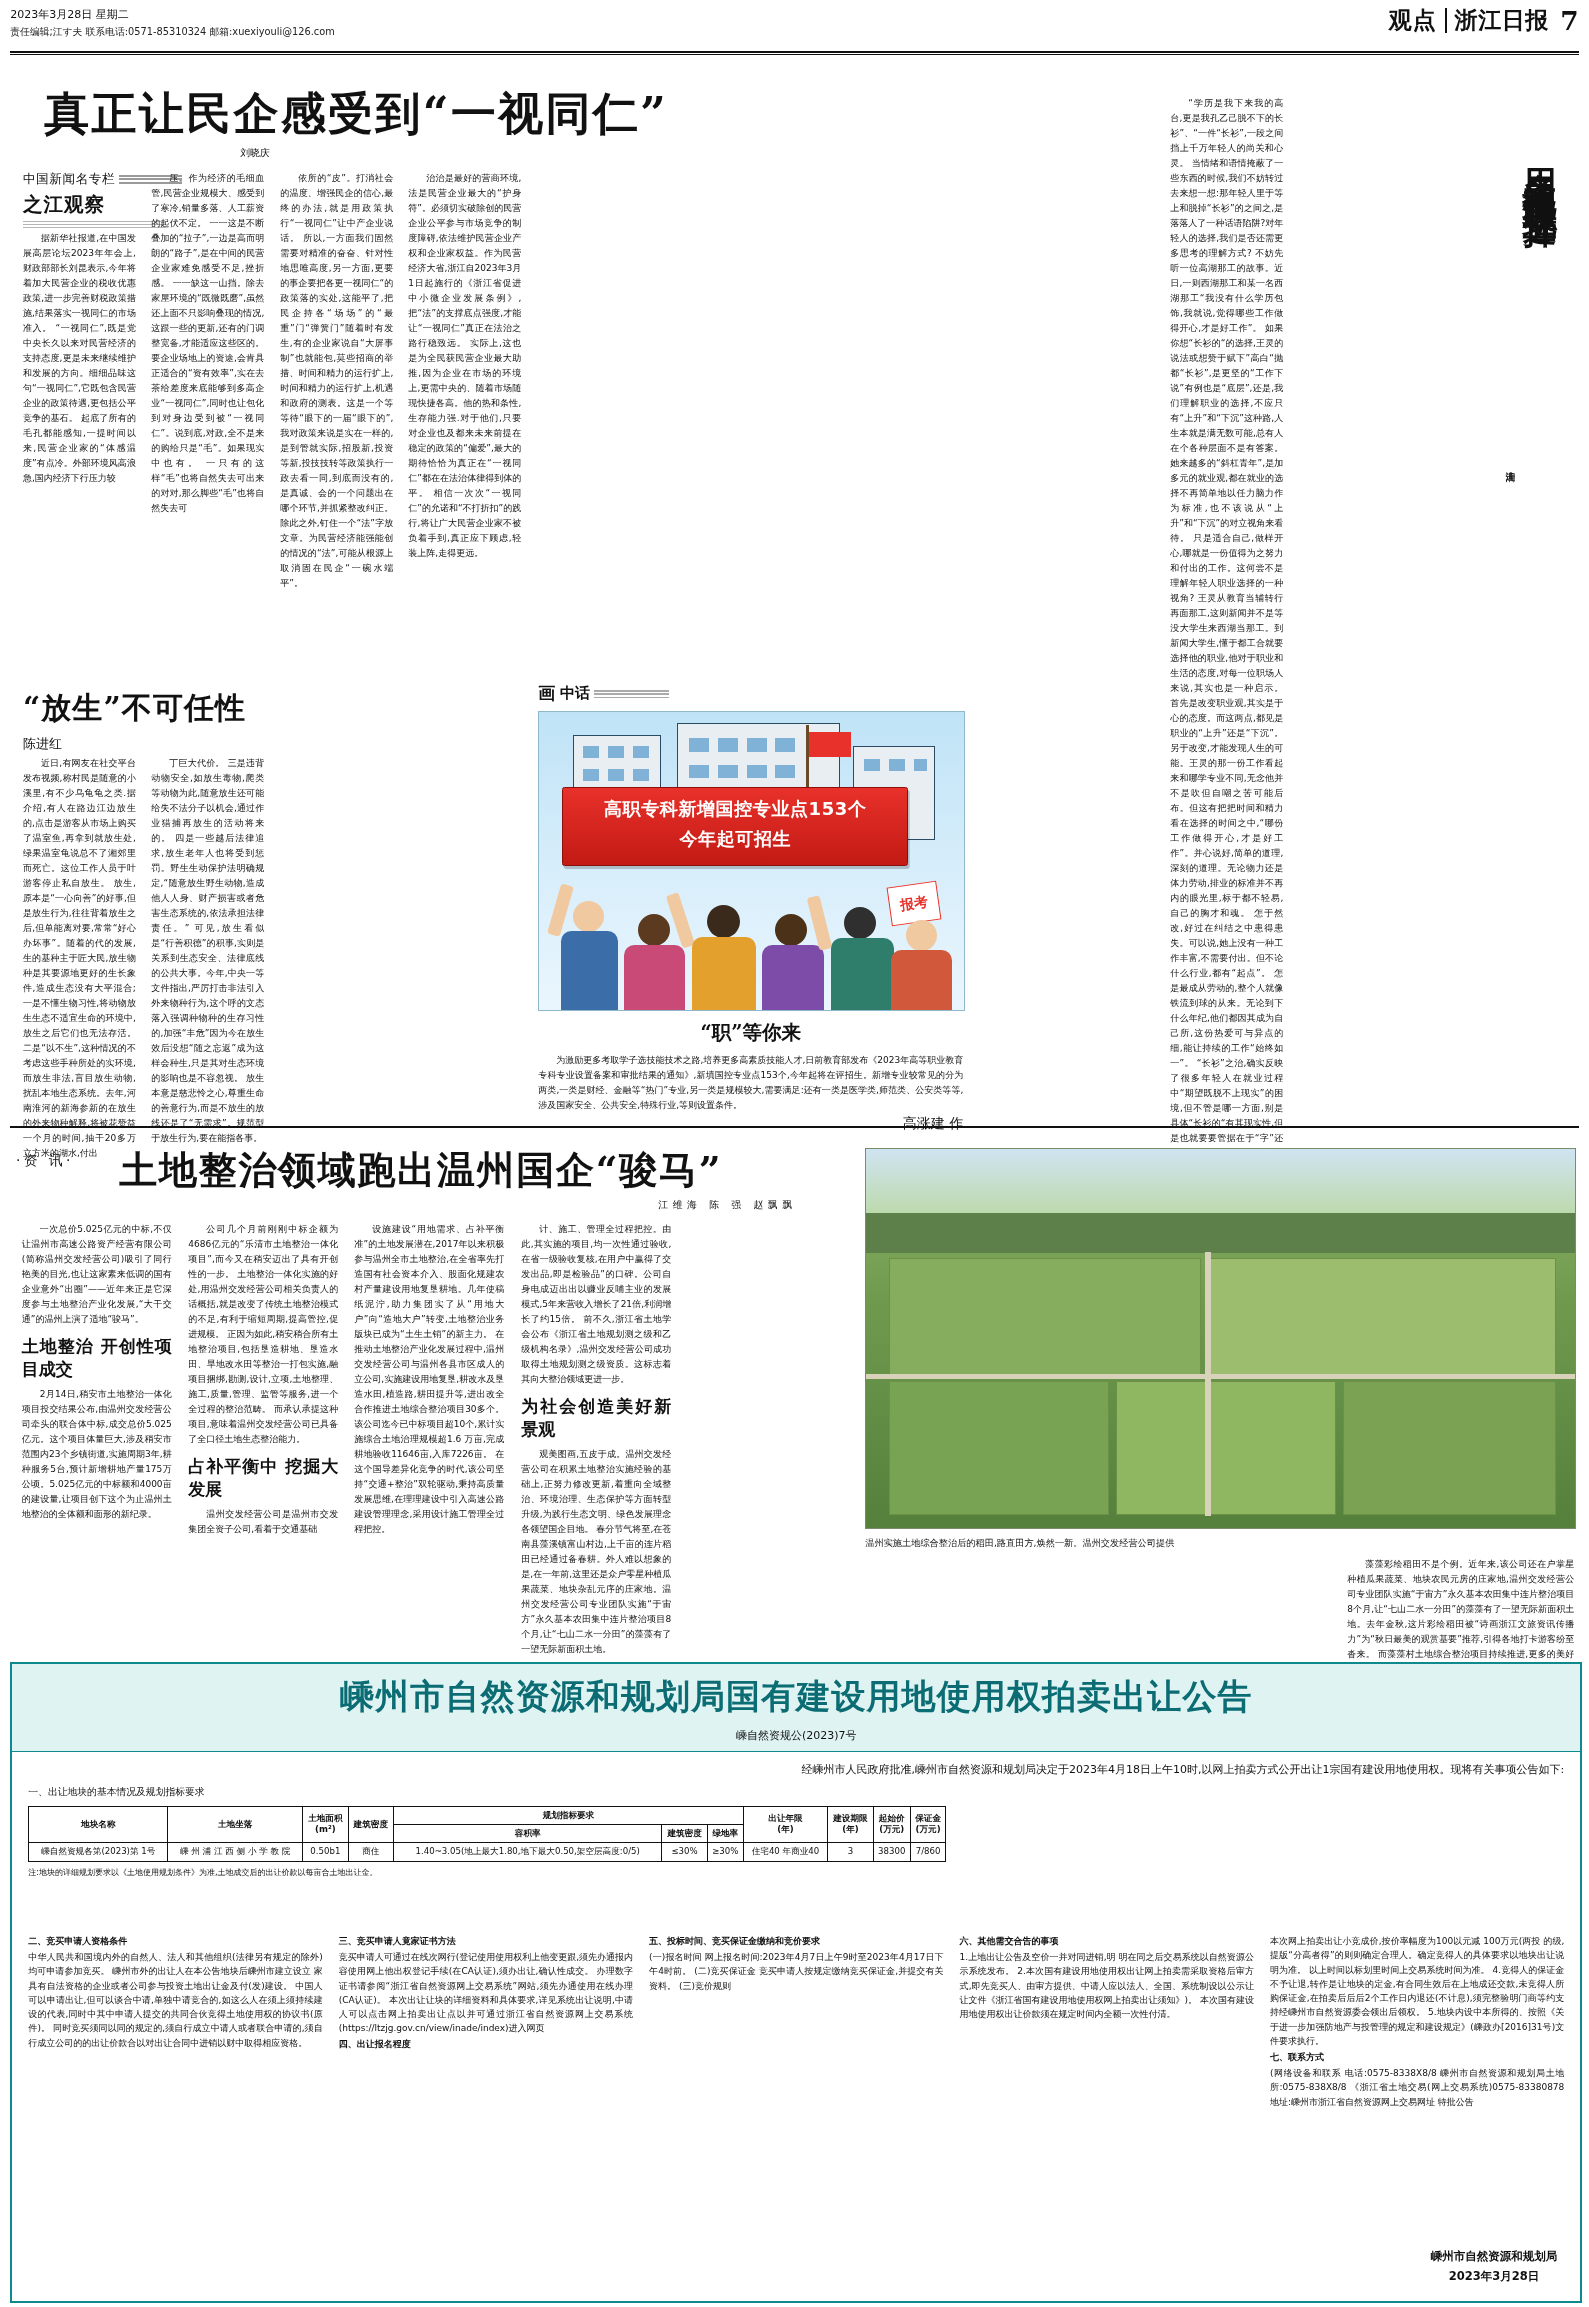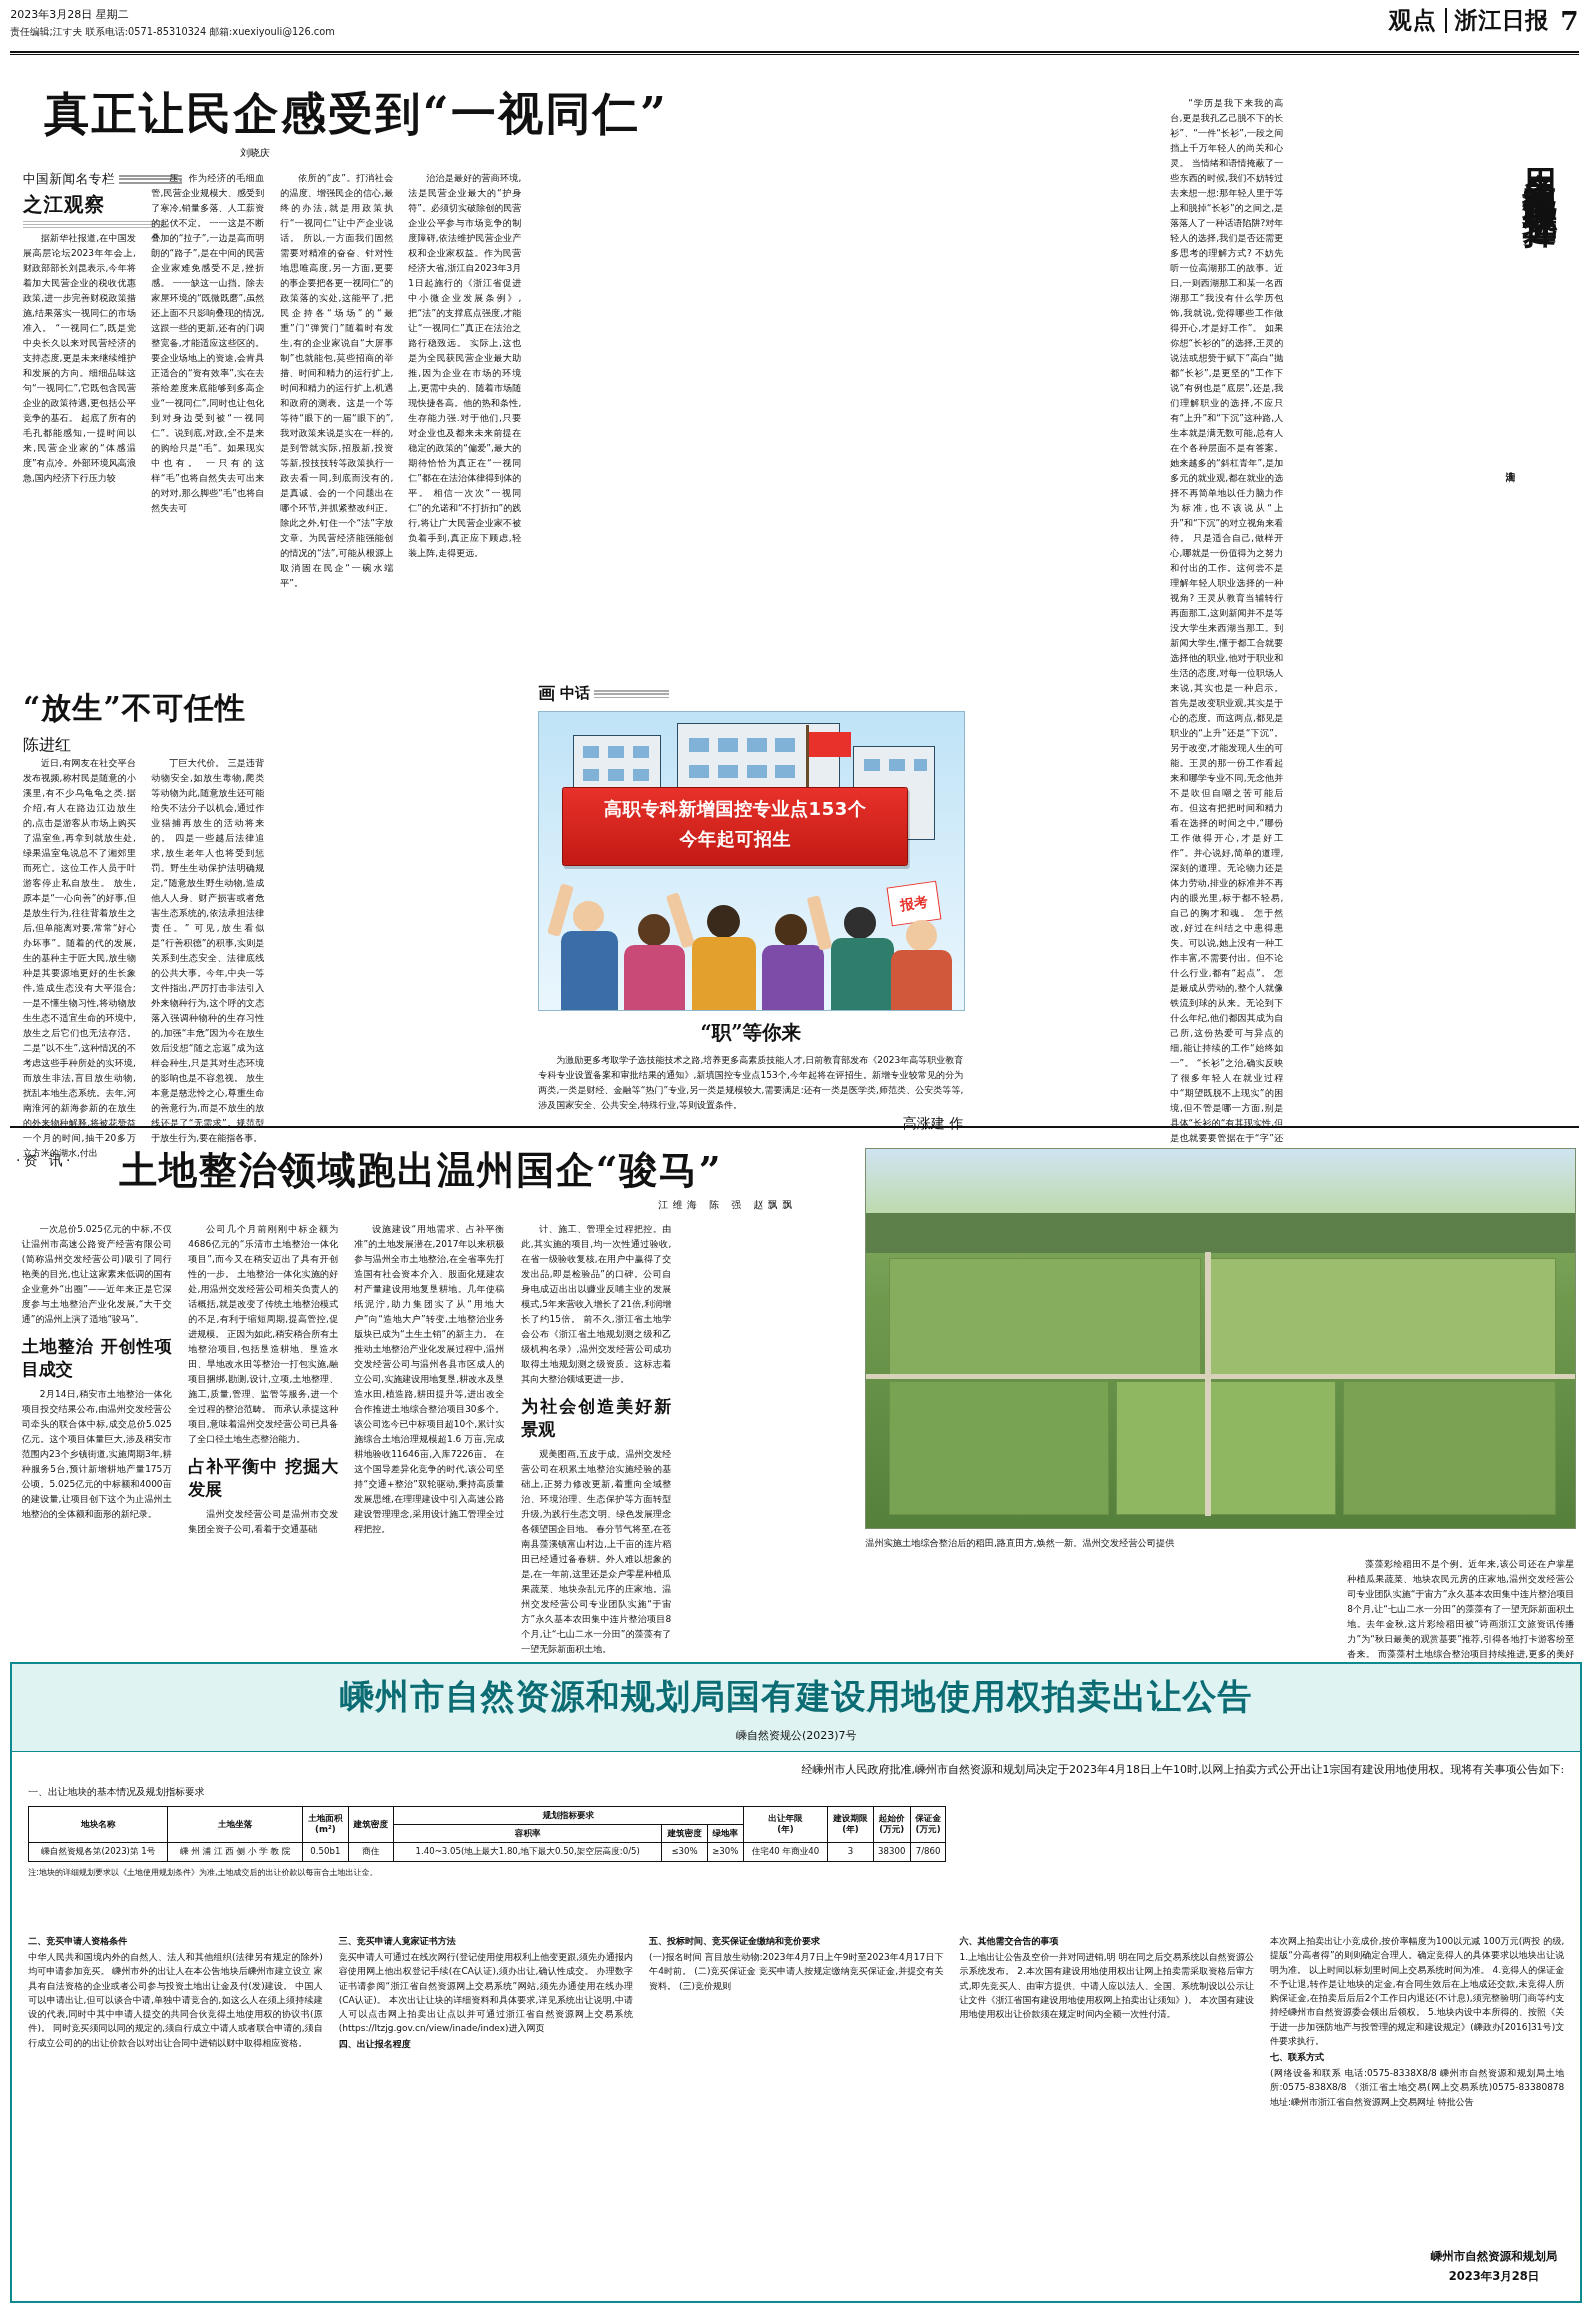--- a/index.html
+++ b/index.html
@@ -35,21 +35,21 @@
   .colmark .cm-under{width:143px;height:6.9px;background:repeating-linear-gradient(180deg,#b5b5b5 0 1.1px,#fff 1.1px 2.9px);margin-top:2.3px;}
 
   .s1c{position:absolute;top:169px;width:113px;}
   .s1c.c1{left:12.6px;}
   .s1c.c2{left:141px;}
   .s1c.c3{left:270px;}
   .s1c.c4{left:398px;}
 
   
   .h2-fang{position:absolute;left:12.6px;top:626px;font-size:30px;font-weight:bold;font-family:"DejaVu Serif","Liberation Serif",serif;letter-spacing:1.1px;}
-  .byline2{position:absolute;left:12.6px;top:673px;font-size:16px;}
+  .byline2{position:absolute;left:12.6px;top:673px;font-size:13px;}
   .fs-col{position:absolute;top:694px;width:113px;}
   .fs-col.f1{left:12.6px;}
   .fs-col.f2{left:141px;}
 
   
   .hua{position:absolute;left:528px;top:620px;width:425px;}
   .hua-title{display:flex;align-items:center;gap:4.6px;}
   .hua-title .hh1{font-size:17px;font-weight:bold;font-family:"DejaVu Serif","Liberation Serif",serif;color:#111;}
   .hua-title .hh2{font-size:15px;font-weight:bold;}
   .hua-title .hh-grey{width:75px;height:8px;background:repeating-linear-gradient(180deg,#aaa 0 1.7px,#fff 1.7px 3.4px);}
@@ -384,21 +384,21 @@
       <div class="ann-col">
         <p class="t">三、竞买申请人竟家证书方法</p>
         <p>竞买申请人可通过在线次网行(登记使用使用权利上他变更跟,须先办通报内容使用网上他出权登记手续(在CA认证),须办出让,确认性成交。
 办理数字证书请参阅“浙江省自然资源网上交易系统”网站,须先办通使用在线办理(CA认证)。
 本次出让让块的详细资料和具体要求,详见系统出让说明,中请人可以点击网上拍卖出让点以并可通过浙江省自然资源网上交易系统(https://ltzjg.gov.cn/view/inade/index)进入网页</p>
         <p class="t">四、出让报名程度</p>
       </div>
       <div class="ann-col">
         <p class="t">五、投标时间、竞买保证金缴纳和竞价要求</p>
         <p>(一)报名时间
-盲目放生动物:2023年4月7日上午9时至2023年4月17日下午4时前。
+网上报名时间:2023年4月7日上午9时至2023年4月17日下午4时前。
 (二)竞买保证金
 竞买申请人按规定缴纳竞买保证金,并提交有关资料。
 (三)竞价规则</p>
       </div>
       <div class="ann-col">
         <p class="t">六、其他需交合告的事项</p>
         <p>1.上地出让公告及空价一并对同进销,明 明在同之后交易系统以自然资源公示系统发布。
 2.本次国有建设用地使用权出让网上拍卖需采取资格后审方式,即先竞买人、由审方提供、中请人应以法人、全国、系统制设以公示让让文件《浙江省国有建设用地使用权网上拍卖出让须知》)。
 本次国有建设用地使用权出让价款须在规定时间内全额一次性付清。</p>
       </div>

